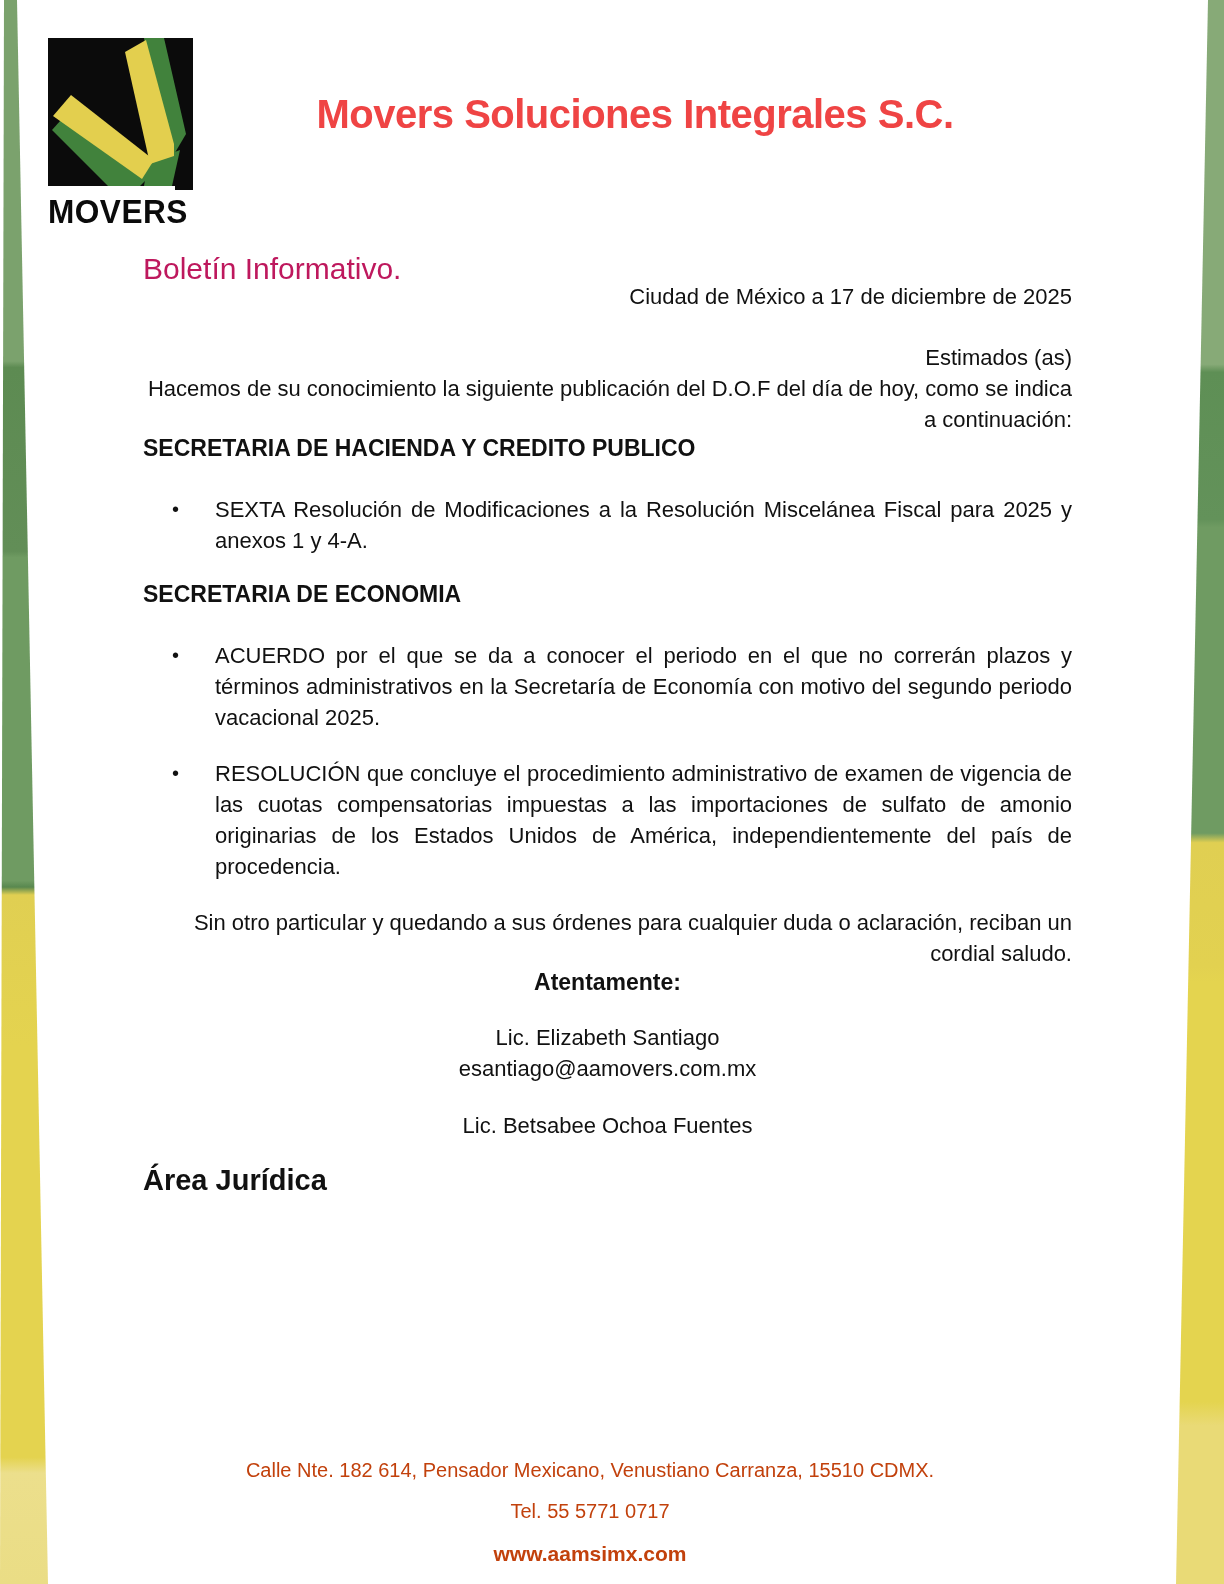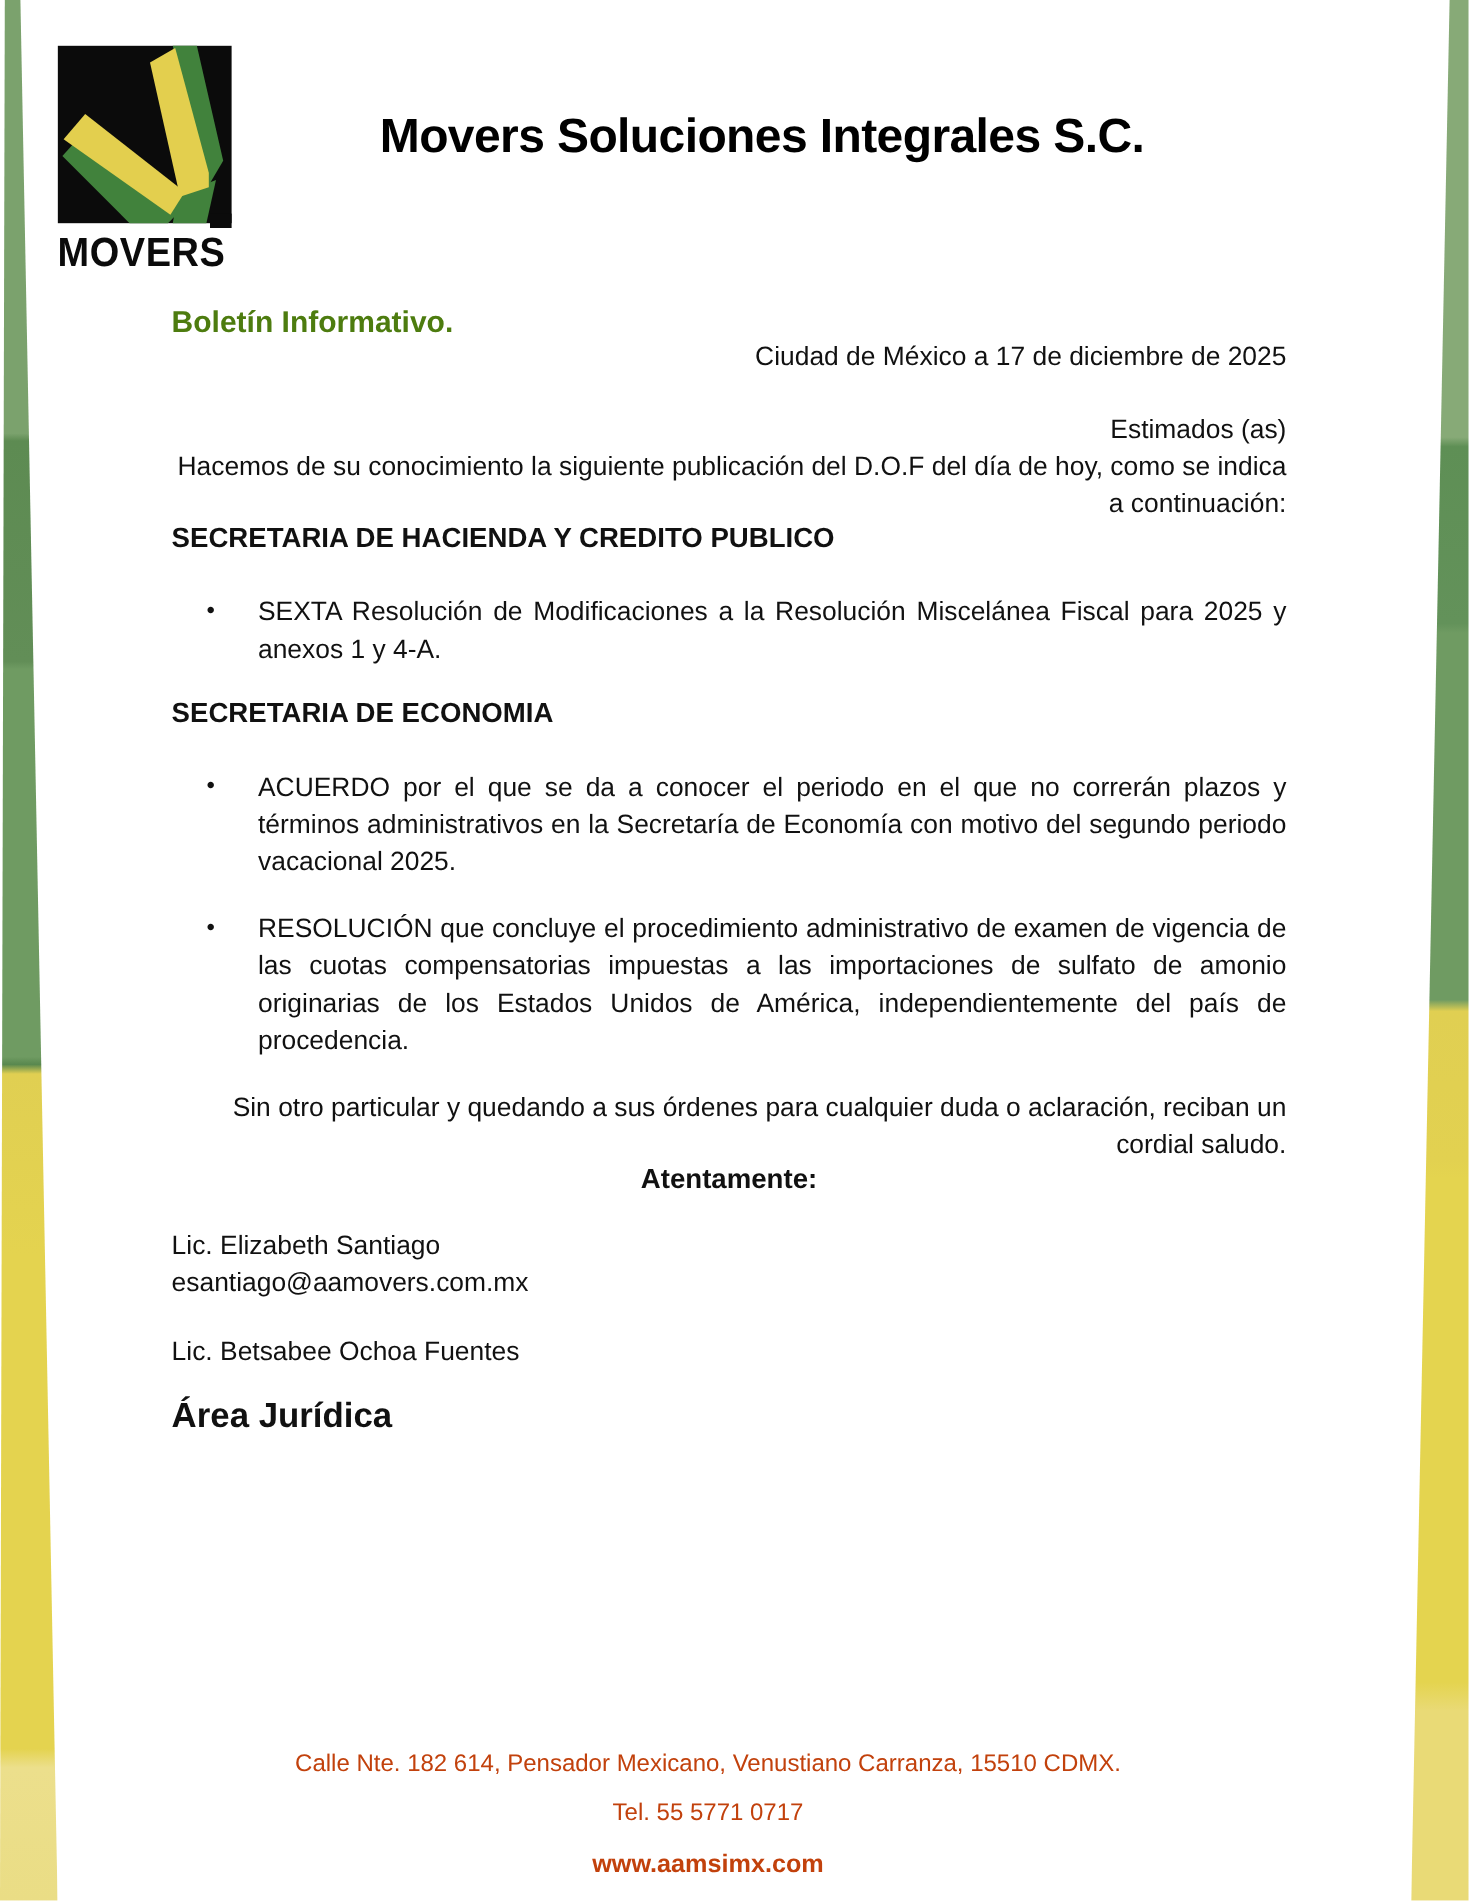--- a/index.html
+++ b/index.html
@@ -47,31 +47,31 @@
     transform: scaleX(0.93);
     transform-origin: left center;
     color: #0b0b0b;
     white-space: nowrap;
   }
 
   .page-title {
     position: absolute; left: 230px; top: 92px; width: 810px;
     text-align: center;
     font-size: 40px; font-weight: bold; letter-spacing: -0.5px;
-    color: #000000;
+    color: #ef4444;
   }
 
   
   .content {
     position: absolute; left: 143px; top: 256px; width: 929px;
     font-size: 22px; line-height: 31px;
   }
   .content p { margin: 0; text-align: right; }
   .bulletin-title {
-    color: #4d7c0f; font-weight: bold; font-size: 25px; line-height: 26px;
+    color: #be185d; font-weight: normal; font-size: 30px; line-height: 26px;
     margin-bottom: 2px;
   }
   .date-line { text-align: right; line-height: 26px; margin-bottom: 32px; }
   .salutation { margin-bottom: 23px; }
   .intro { text-align: justify; margin-bottom: 26px; }
   .section-heading {
     margin: 0 0 33px 0;
     font-size: 23px; line-height: 26px; font-weight: bold;
   }
   ul.bullets { list-style: none; margin: 0; padding: 0; }
@@ -86,21 +86,21 @@
     position: absolute; left: 29px; top: 0;
     font-size: 20px;
   }
   ul.bullets { margin-bottom: 5px; }
   .closing { text-align: justify; margin-top: 2px; margin-bottom: 63px; }
   .signoff {
     text-align: center; font-weight: bold; font-size: 23px; line-height: 26px;
     margin-bottom: 27px;
   }
   .contact { margin-bottom: 26px; }
-  .contact div { line-height: 31px; }
+  .contact div { line-height: 31px; text-align: center; }
   .department {
     text-align: left; font-weight: bold; font-size: 29px; line-height: 26px;
     margin-top: 6px;
   }
 
   
   .footer {
     position: absolute; left: 125px; top: 1458px; width: 930px;
     text-align: center; font-size: 20px; color: #c2410c;
   }

